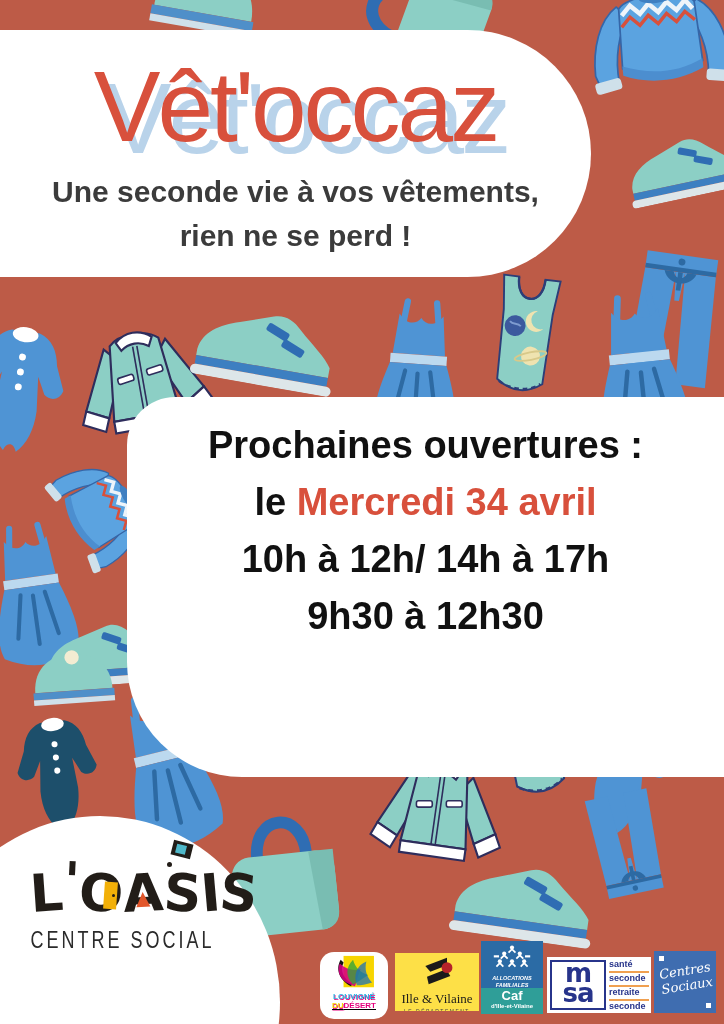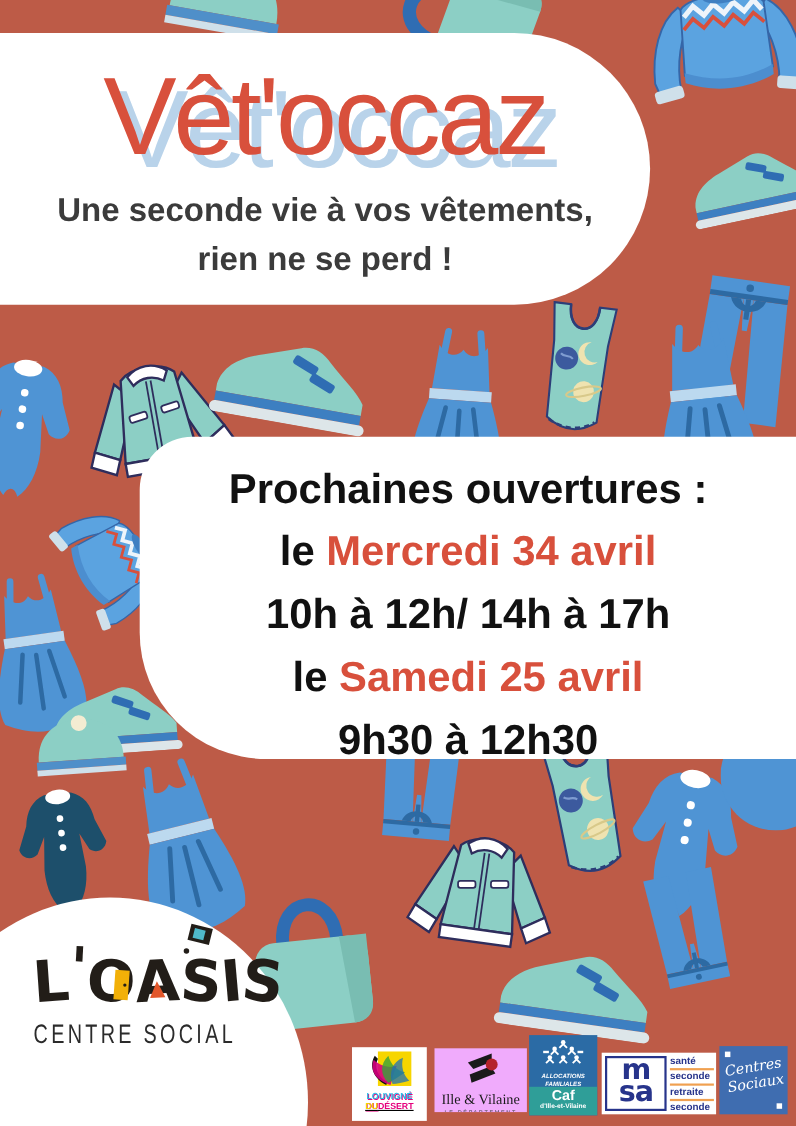--- a/index.html
+++ b/index.html
@@ -24,21 +24,21 @@
     font-size:100px; font-weight:400; letter-spacing:-3px;
     color:#d8503c; line-height:1.0;
     text-shadow:11px 12px 0 #b9d3ea;
   }
   .poster-subtitle {
     margin-top:14px; font-size:30px; font-weight:700; color:#3b3b3b; line-height:1.45;
   }
 
   
   .schedule-box {
-    position:absolute; left:127px; top:397px; width:597px; height:293px;
+    position:absolute; left:127px; top:397px; width:597px; height:380px;
     background:#ffffff; border-radius:48px 0 0 115px; z-index:2;
     text-align:center; padding-top:20px;
   }
   .schedule-line { font-size:38px; font-weight:800; color:#111111; line-height:57px; white-space:pre; }
   .schedule-line .red { color:#d8503c; }
 
   
   .oasis-circle {
     position:absolute; left:-80px; top:816px; width:360px; height:372px;
     background:#ffffff; border-radius:50%; z-index:3;
@@ -61,27 +61,27 @@
   .oasis-flag-in { position:absolute; left:4px; top:3px; width:10px; height:9px; background:#4fb8c9; }
   .oasis-idot { position:absolute; left:137px; top:4px; width:5px; height:5px; background:#221d18; border-radius:50%; }
   .oasis-sub {
     display:block; margin-top:2px; font-size:18px; font-weight:500; color:#2b2b2b;
     letter-spacing:3px; transform:scaleY(1.35); white-space:nowrap;
   }
 
   
   .partners { position:absolute; inset:0; z-index:4; }
   .plogo { position:absolute; overflow:hidden; }
-  .p-louvigne { left:320px; top:952px; width:68px; height:67px; background:#fff; text-align:center; }
+  .p-louvigne { left:320px; top:952px; width:68px; height:67px; background:#fff; text-align:center;border-radius:14px; }
   .p-louvigne svg { display:block; margin:2px auto 0; }
   .lv-l1 { font-size:8px; font-weight:800; color:#29b8e5; text-shadow:0.7px 0.7px 0 #e5007d; letter-spacing:0; line-height:9px;}
   .lv-l2 { font-size:8px; font-weight:800; line-height:9px;text-decoration:underline; }
   .lv-du { color:#f5d800; text-shadow:0.5px 0.5px 0 #e5007d;}
   .lv-desert { color:#e5007d; }
-  .p-ille { left:395px; top:953px; width:84px; height:58px; background:#f0abfc; text-align:center; padding-top:3px;}
+  .p-ille { left:395px; top:953px; width:84px; height:58px; background:#fde047; text-align:center; padding-top:3px;}
   .ille-name { font-family:"Liberation Serif", serif; font-size:13px; color:#1a1a1a; margin-top:1px;}
   .ille-sub { font-size:5px; letter-spacing:1.5px; color:#444; margin-top:1px;}
   .p-caf { left:481px; top:941px; width:62px; height:73px; background:#2b6ba5; text-align:center; padding-top:3px;}
   .caf-top { font-size:5.5px; font-style:italic; font-weight:700; color:#fff; line-height:6.5px; margin-top:1px;}
   .caf-band { position:absolute; left:0; bottom:0; width:100%; height:26px; background:#2f9e98; }
   .caf-name { font-size:13px; font-weight:800; color:#fff; line-height:14px; margin-top:1px;}
   .caf-sub { font-size:6px; font-weight:700; color:#fff; }
   .p-msa { left:547px; top:957px; width:104px; height:56px; background:#fff; }
   .msa-glyph { position:absolute; left:3px; top:3px; width:56px; height:50px; border:2px solid #27348b;
     text-align:center; color:#27348b; font-weight:800; font-family:"DejaVu Sans", sans-serif;}
@@ -323,21 +323,20 @@
   <div class="poster-subtitle">
     <div>Une seconde vie à vos vêtements,</div>
     <div>rien ne se perd !</div>
   </div>
 </div>
 
 <div class="schedule-box">
   <div class="schedule-line">Prochaines ouvertures :</div>
   <div class="schedule-line"><span>le </span><span class="red">Mercredi 34 avril</span></div>
   <div class="schedule-line">10h à 12h/ 14h à 17h</div>
-  <div class="schedule-line"><span>le </span><span class="red">Samedi 25 avril</span></div>
   <div class="schedule-line">9h30 à 12h30</div>
 </div>
 
 <div class="oasis-circle"></div>
 <div class="oasis">
   <div class="oasis-word">
     <span class="oasis-letter rl1">L</span><span class="oasis-letter rl2">'</span><span class="oasis-letter rl3">O</span><span class="oasis-letter rl4">A</span><span class="oasis-letter rl5">S</span><span class="oasis-letter rl6">I</span><span class="oasis-letter rl7">S</span>
     <span class="oasis-door"></span>
     <span class="oasis-door-dot"></span>
     <span class="oasis-triangle"></span>

